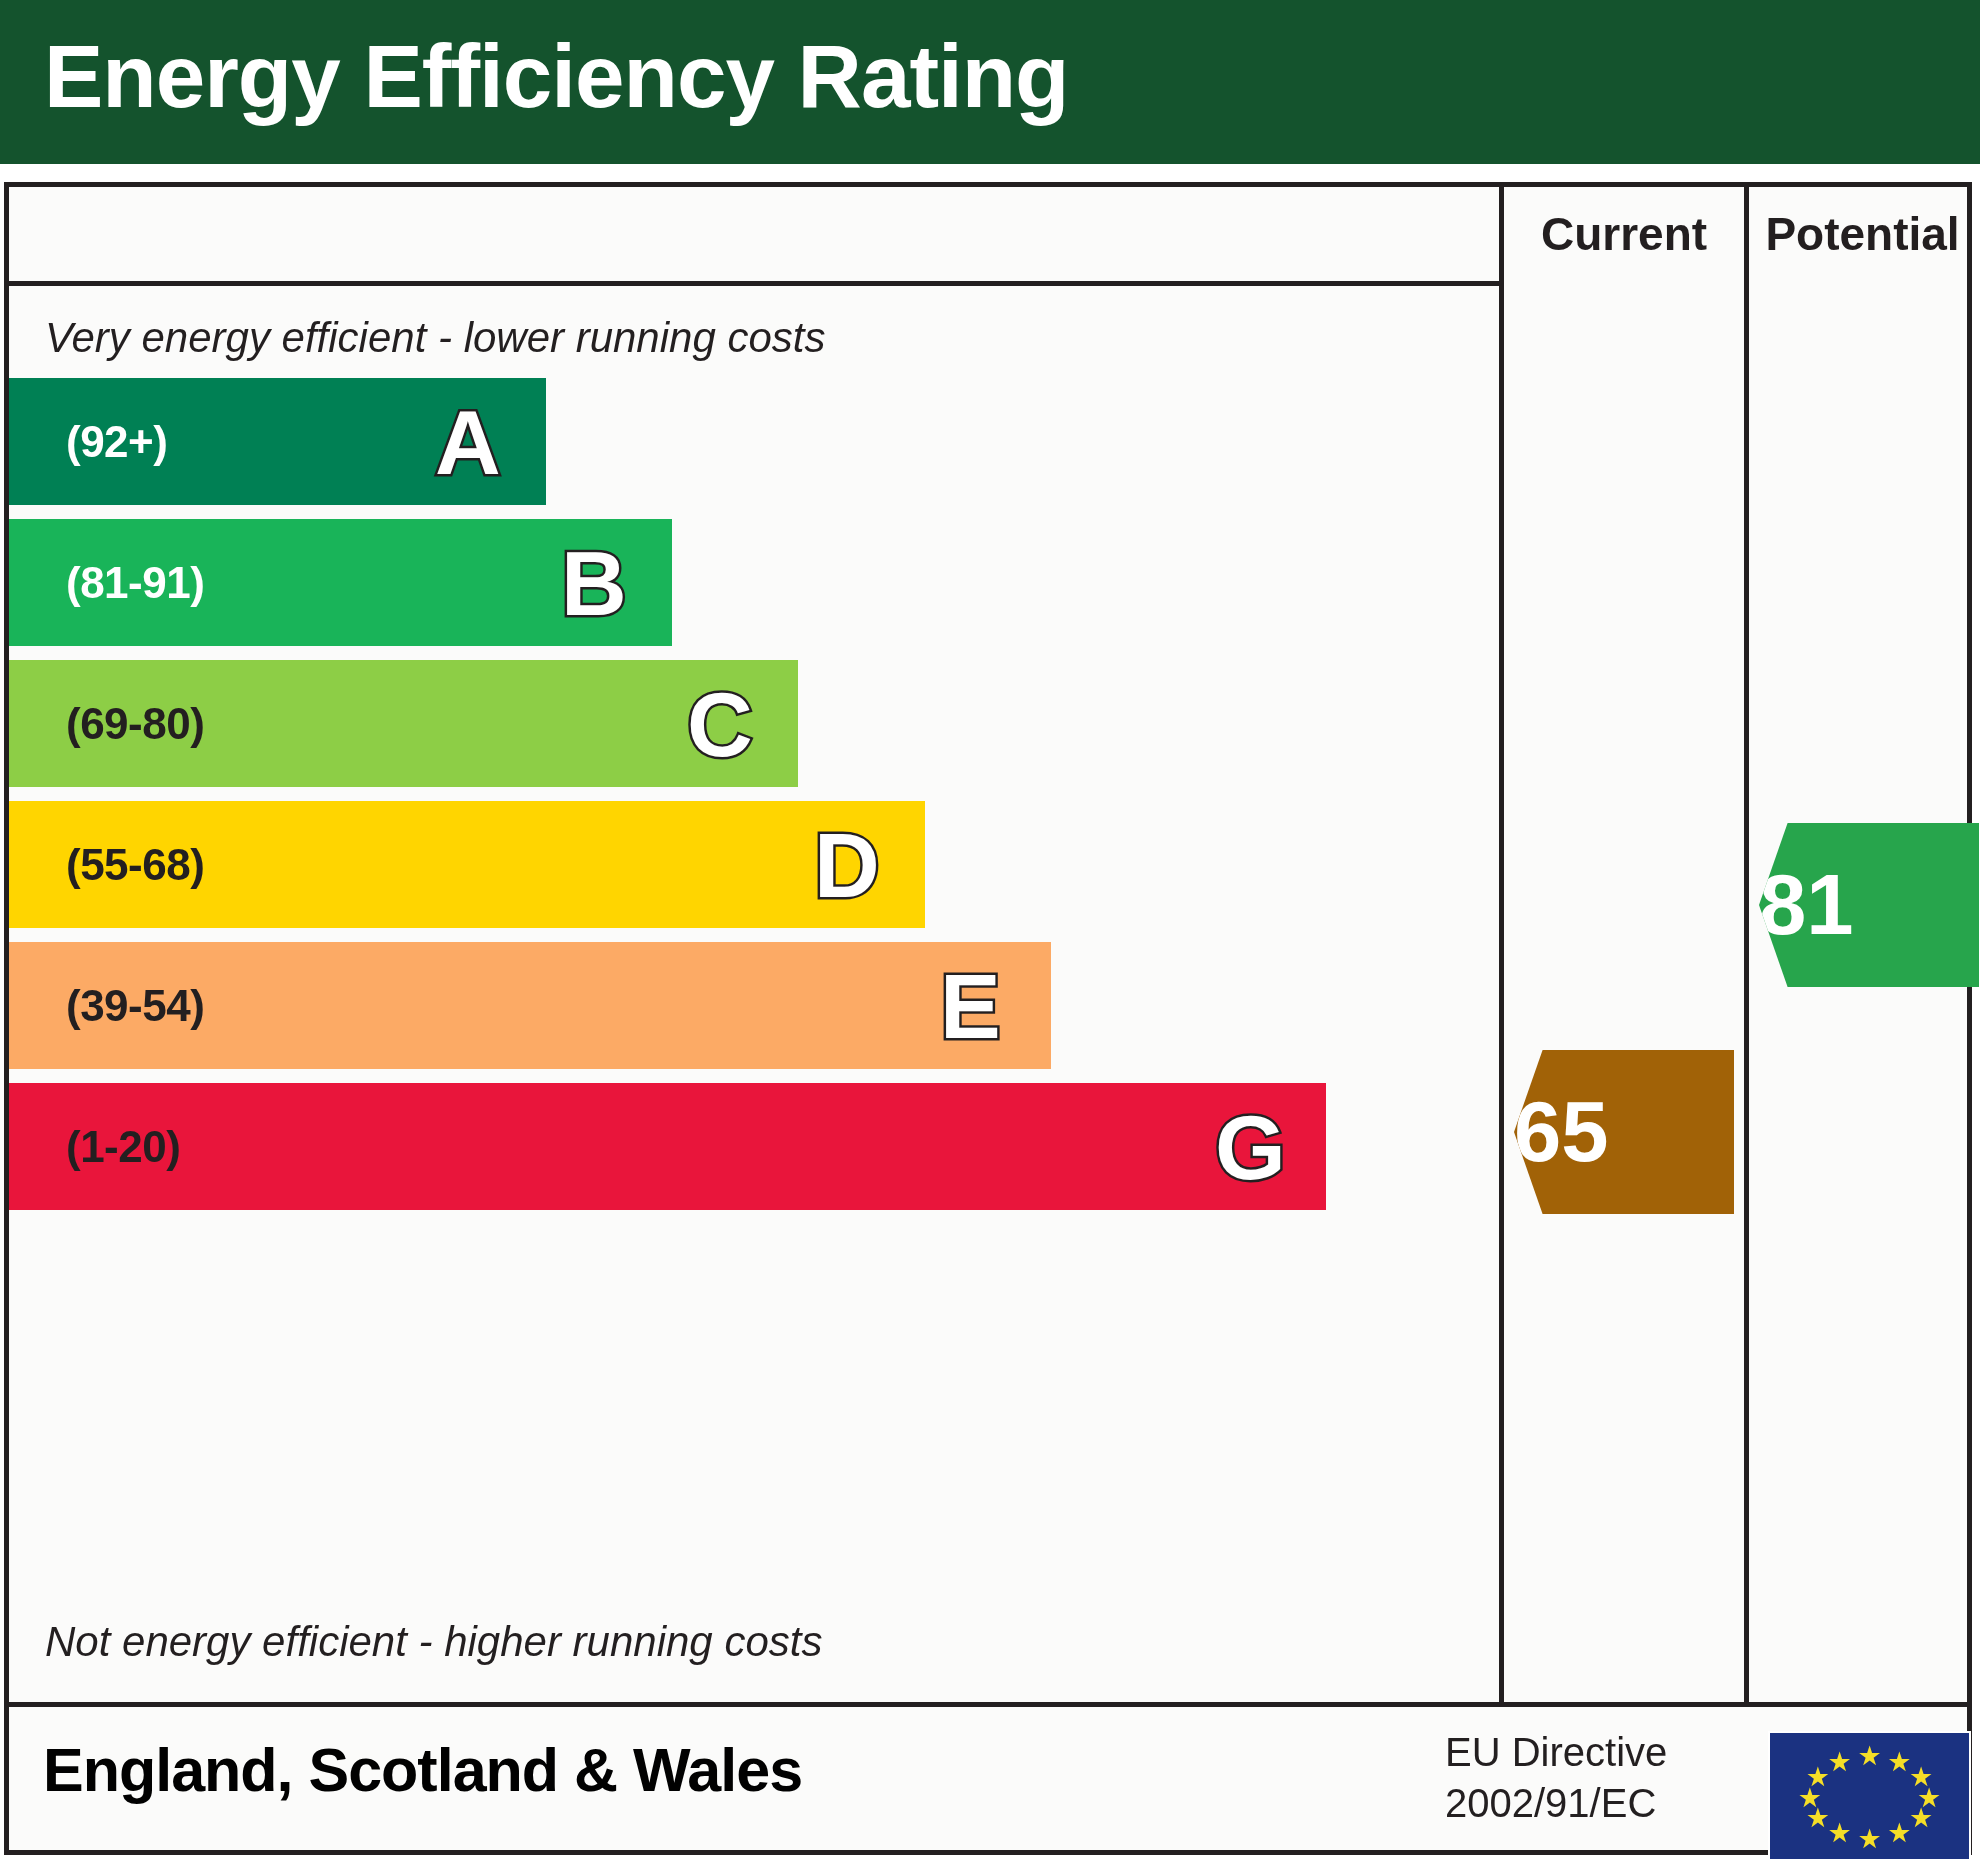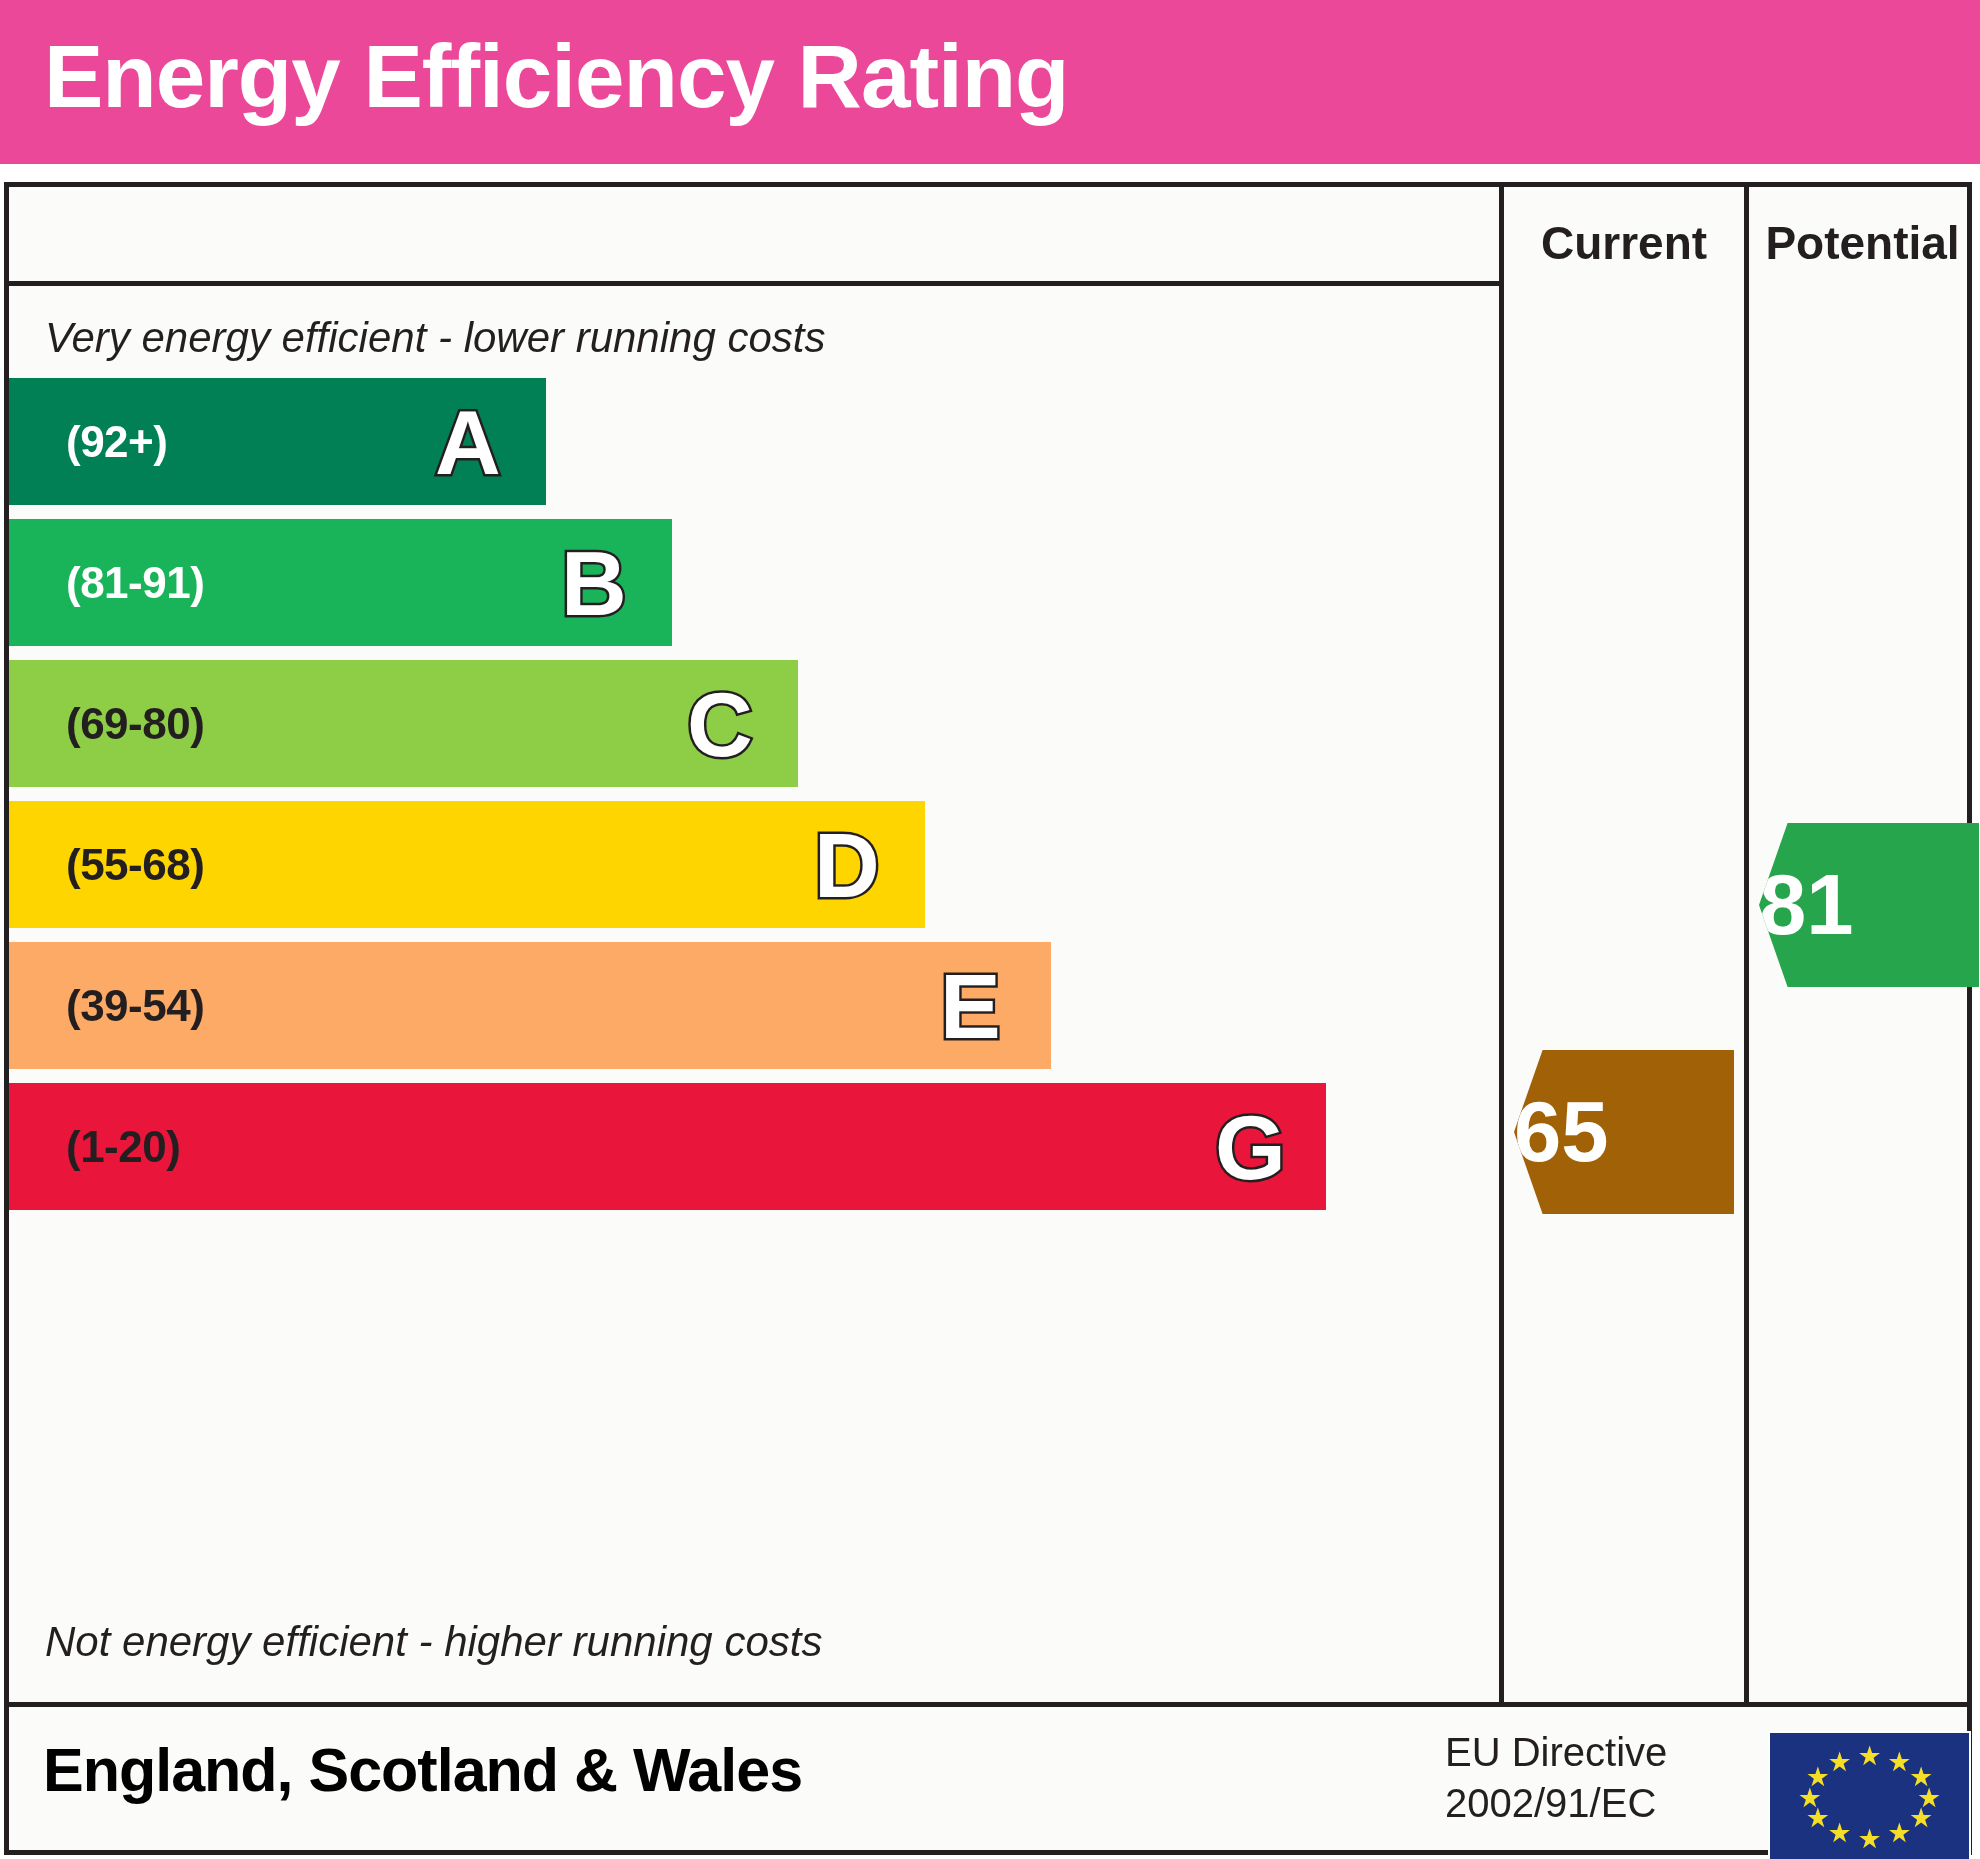--- a/index.html
+++ b/index.html
@@ -1,37 +1,37 @@
 <!DOCTYPE html>
 <html><head>
 <meta charset="utf-8">
 <style>
   html,body{margin:0;padding:0;background:#fff;}
   body{width:1980px;height:1859px;font-family:"Liberation Sans",sans-serif;overflow:hidden;}
   .sheet{position:relative;width:1980px;height:1859px;background:#fff;}
 
   
-  .banner{position:absolute;left:0;top:0;width:1980px;height:164px;background:#ec4899;}
+  .banner{position:absolute;left:0;top:0;width:1980px;height:164px;background:#14532d;}
   .banner-title{position:absolute;left:44px;top:22px;font-size:89px;font-weight:bold;color:#fff;
                 letter-spacing:-1px;line-height:109px;white-space:nowrap;}
 
   
   .table{position:absolute;left:4px;top:182px;width:1968px;height:1673px;border:5px solid #231f20;
          box-sizing:border-box;background:#fbfbfa;}
 
   
   .vline{position:absolute;top:0;width:5px;background:#231f20;}
   .v1{left:1490px;height:1515px;}
   .v2{left:1735px;height:1515px;}
   .hline{position:absolute;left:0;width:100%;height:5px;background:#231f20;}
   .h-foot{top:1515px;}
   
   .h-head-left{position:absolute;left:0;top:94px;width:1490px;height:5px;background:#231f20;}
 
-  .col-head{position:absolute;top:9px;height:94px;display:flex;align-items:center;justify-content:center;
+  .col-head{position:absolute;top:0;height:94px;display:flex;align-items:center;justify-content:center;
             font-size:46px;font-weight:bold;color:#231f20;}
   .col-head.current{left:1495px;width:240px;}
   .col-head.potential{left:1739px;width:229px;}
 
   
   .pane{position:absolute;left:0;top:99px;width:1490px;height:1416px;}
 
   .caption{position:absolute;left:36px;font-size:42px;font-style:italic;color:#231f20;white-space:nowrap;}
   .caption.top{top:28px;}
   .caption.bottom{top:1332px;}

